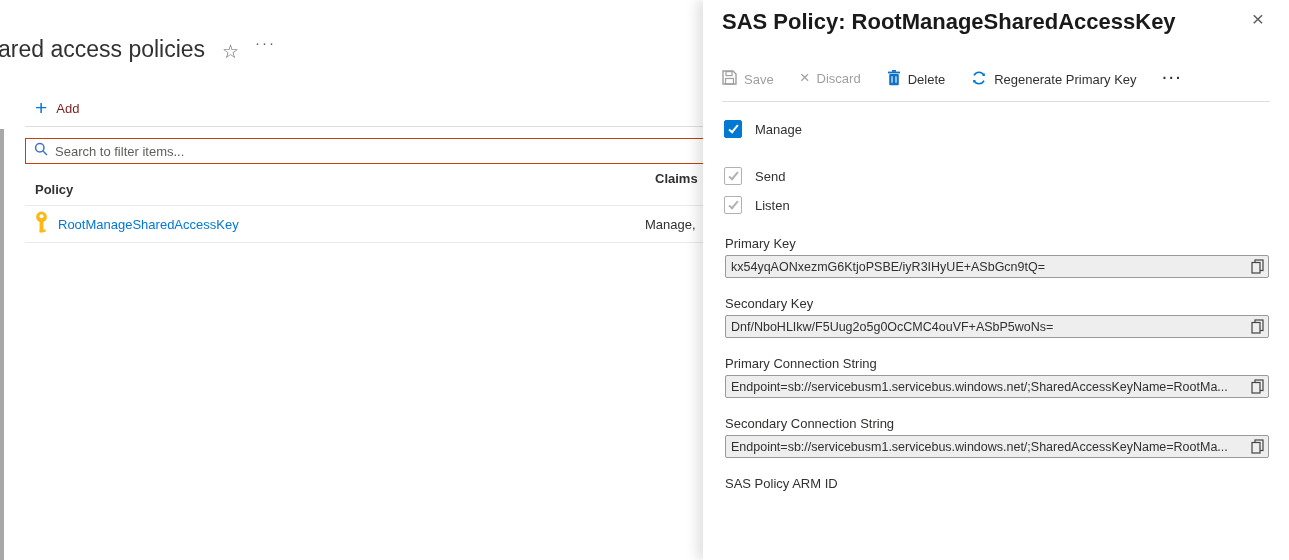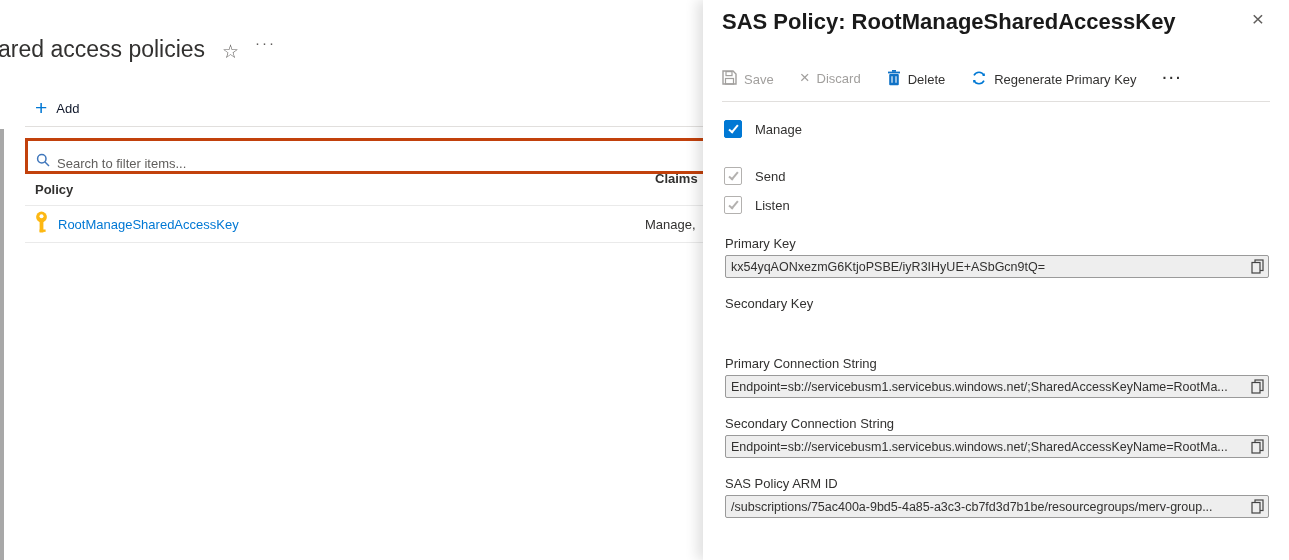--- a/index.html
+++ b/index.html
@@ -10,26 +10,26 @@
   
   .page-title { position:absolute; left:-2px; top:36px; font-size:23px; font-weight:400;
                 color:#323130; white-space:nowrap; }
   .title-star { position:absolute; left:222px; top:40px; font-size:19px; color:#605e5c; cursor:pointer; }
   .title-more { position:absolute; left:255px; top:34px; font-size:15px; color:#605e5c;
                 letter-spacing:2px; cursor:pointer; }
 
   .add-btn { position:absolute; left:35px; top:98px; display:flex; align-items:center; gap:9px;
              cursor:pointer; }
   .add-plus { color:#0078d4; font-size:21px; font-weight:400; line-height:20px; }
-  .add-label { font-size:13px; color:#0f172a; }
+  .add-label { font-size:13px; color:#7f1d1d; }
 
   .divider-add { position:absolute; left:25px; top:126px; width:681px; height:1px; background:#e1dfdd; }
 
-  .search-box { position:absolute; left:25px; top:138px; width:681px; height:36px;
-                border:3px solid #c2410c; background:#fff; display:flex; align-items:flex-end; }
+  .search-box { position:absolute; left:25px; top:138px; width:681px; height:26px;
+                border:1px solid #c2410c; background:#fff; display:flex; align-items:center; }
   .search-icon { margin:0 7px 0 8px; flex:0 0 auto; }
   .search-input { border:none; outline:none; flex:1; font-size:13px; color:#323130;
                   font-family:"Liberation Sans", sans-serif; background:transparent; }
   .search-input::placeholder { color:#605e5c; }
 
   .col-policy { position:absolute; left:35px; top:182px; font-size:13px; font-weight:700; color:#323130; }
   .col-claims { position:absolute; left:655px; top:171px; font-size:13px; font-weight:700; color:#323130; }
   .divider-head { position:absolute; left:25px; top:205px; width:681px; height:1px; background:#eaeaea; }
   .divider-row  { position:absolute; left:25px; top:242px; width:681px; height:1px; background:#eaeaea; }
 
@@ -189,20 +189,29 @@
       <div class="field-value">kx54yqAONxezmG6KtjoPSBE/iyR3IHyUE+ASbGcn9tQ=</div>
       <div class="copy-btn">
         <svg width="13" height="15" viewBox="0 0 13 15">
           <rect x="4" y="1" width="8" height="10.5" fill="none" stroke="#444" stroke-width="1.2"></rect>
           <rect x="1" y="3.5" width="8" height="10.5" fill="#eeeeee" stroke="#444" stroke-width="1.2"></rect>
         </svg>
       </div>
     </div>
 
     <div class="field-label" style="top:296px;">Secondary Key</div>
+    <div class="field-box" style="top:315px;">
+      <div class="field-value">Dnf/NboHLIkw/F5Uug2o5g0OcCMC4ouVF+ASbP5woNs=</div>
+      <div class="copy-btn">
+        <svg width="13" height="15" viewBox="0 0 13 15">
+          <rect x="4" y="1" width="8" height="10.5" fill="none" stroke="#444" stroke-width="1.2"></rect>
+          <rect x="1" y="3.5" width="8" height="10.5" fill="#eeeeee" stroke="#444" stroke-width="1.2"></rect>
+        </svg>
+      </div>
+    </div>
 
     <div class="field-label" style="top:356px;">Primary Connection String</div>
     <div class="field-box" style="top:375px;">
       <div class="field-value">Endpoint=sb://servicebusm1.servicebus.windows.net/;SharedAccessKeyName=RootMa...</div>
       <div class="copy-btn">
         <svg width="13" height="15" viewBox="0 0 13 15">
           <rect x="4" y="1" width="8" height="10.5" fill="none" stroke="#444" stroke-width="1.2"></rect>
           <rect x="1" y="3.5" width="8" height="10.5" fill="#eeeeee" stroke="#444" stroke-width="1.2"></rect>
         </svg>
       </div>
@@ -213,24 +222,15 @@
       <div class="field-value">Endpoint=sb://servicebusm1.servicebus.windows.net/;SharedAccessKeyName=RootMa...</div>
       <div class="copy-btn">
         <svg width="13" height="15" viewBox="0 0 13 15">
           <rect x="4" y="1" width="8" height="10.5" fill="none" stroke="#444" stroke-width="1.2"></rect>
           <rect x="1" y="3.5" width="8" height="10.5" fill="#eeeeee" stroke="#444" stroke-width="1.2"></rect>
         </svg>
       </div>
     </div>
 
     <div class="field-label" style="top:476px;">SAS Policy ARM ID</div>
-    <div class="field-box" style="top:495px;">
-      <div class="field-value">/subscriptions/75ac400a-9bd5-4a85-a3c3-cb7fd3d7b1be/resourcegroups/merv-group...</div>
-      <div class="copy-btn">
-        <svg width="13" height="15" viewBox="0 0 13 15">
-          <rect x="4" y="1" width="8" height="10.5" fill="none" stroke="#444" stroke-width="1.2"></rect>
-          <rect x="1" y="3.5" width="8" height="10.5" fill="#eeeeee" stroke="#444" stroke-width="1.2"></rect>
-        </svg>
-      </div>
-    </div>
 
   </div>
 </div>
 
 </body></html>

